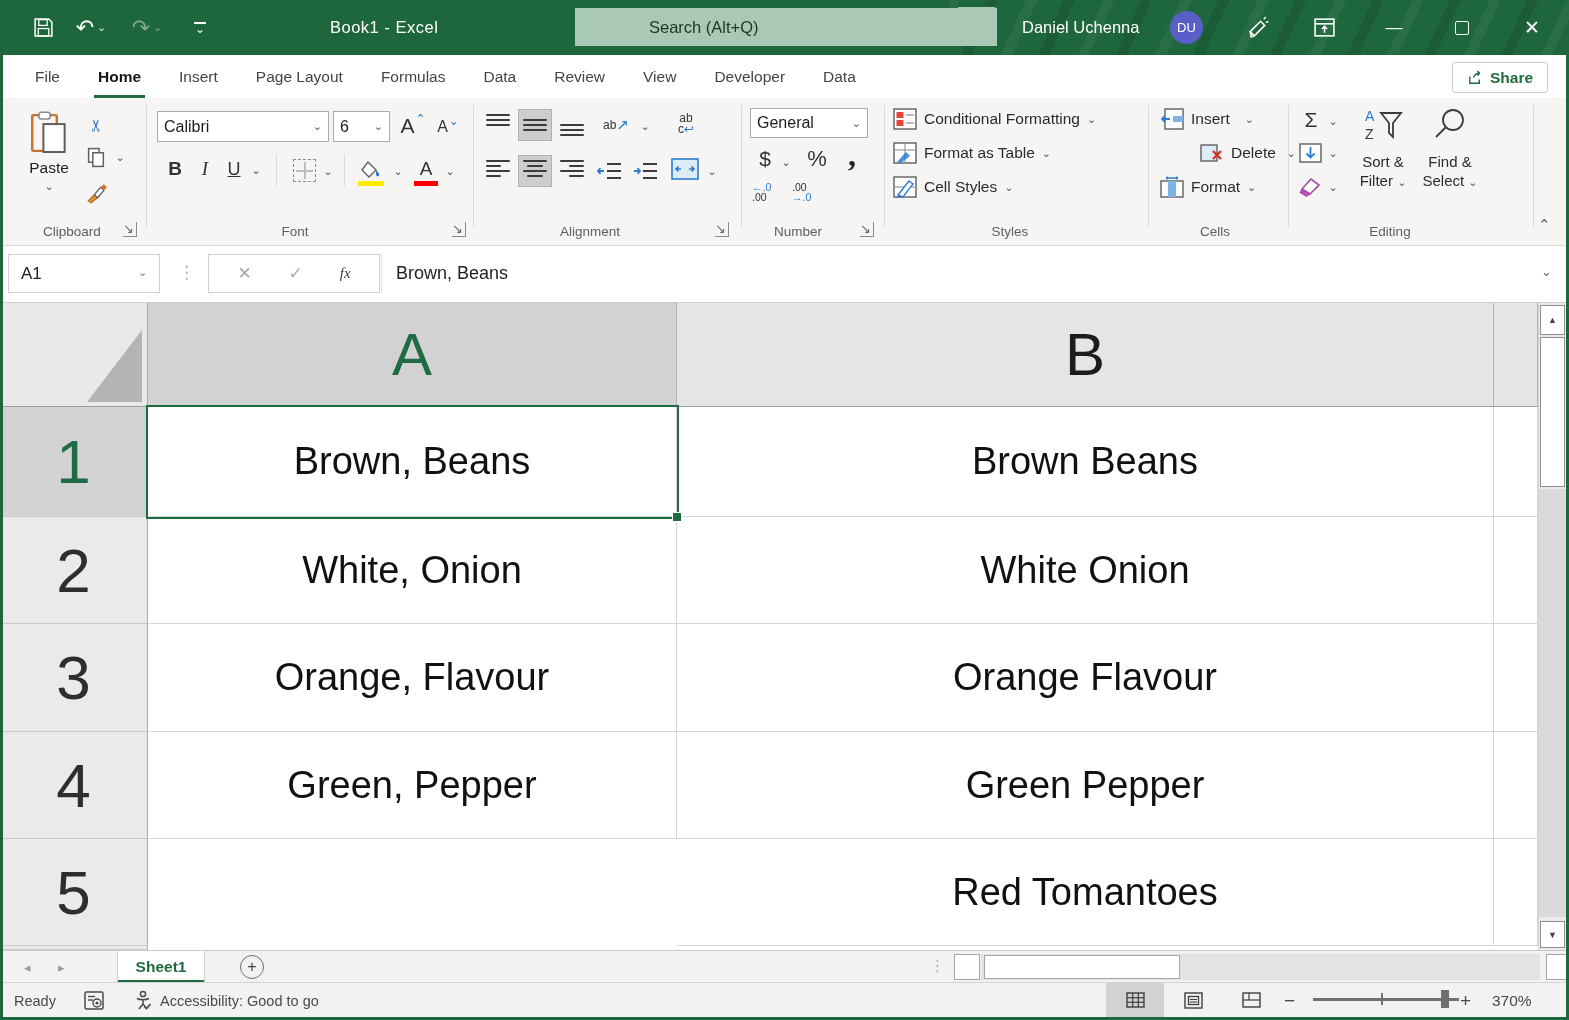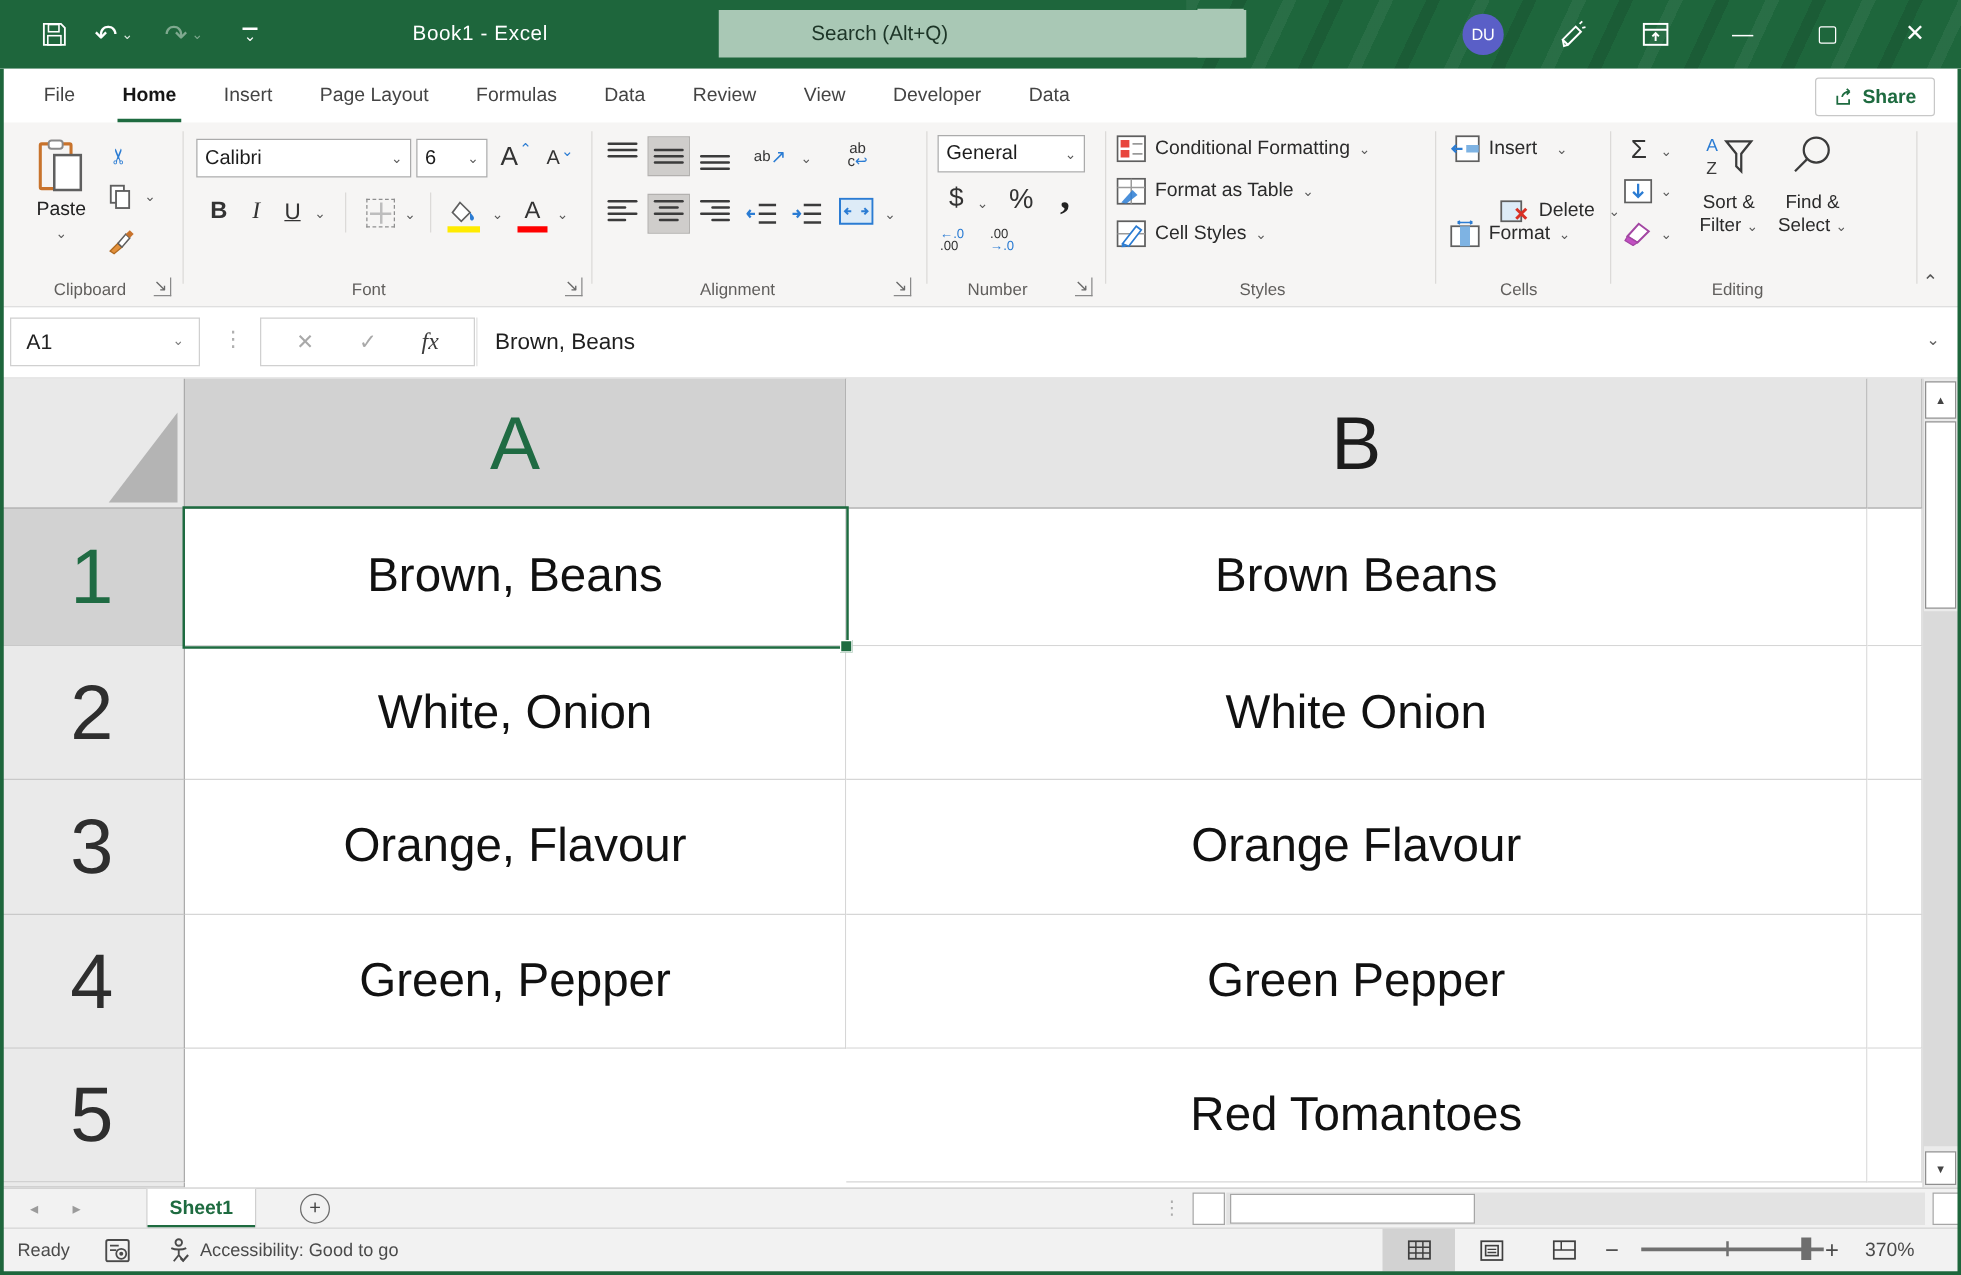--- a/index.html
+++ b/index.html
@@ -64,21 +64,21 @@
   .sum-glyph{font-size:21px;color:#333;}
   
   .formulabar{position:absolute;left:0;top:246px;width:1569px;height:57px;background:#fff;border-bottom:1px solid #CFCFCF;}
   .namebox{position:absolute;left:8px;top:8px;width:152px;height:39px;border:1px solid #D0D0D0;background:#fff;
     font-size:17px;color:#222;padding-left:12px;font-family:inherit;outline:none;}
   .nb-chev{position:absolute;left:138px;top:20px;font-size:11px;color:#777;}
   .fb-dots{position:absolute;left:178px;top:16px;color:#B0B0B0;font-size:17px;}
   .fb-btns{position:absolute;left:208px;top:8px;width:172px;height:39px;border:1px solid #D0D0D0;background:#fff;
     display:flex;align-items:center;justify-content:space-around;padding:0 10px;}
   .fb-x,.fb-check{color:#A9A9A9;font-size:17px;}
-  .fb-fx{font-style:italic;font-family:"Liberation Serif",serif;font-size:19px;color:#3b3b3b;}
+  .fb-fx{font-style:italic;font-family:"Liberation Serif",serif;font-size:15px;color:#3b3b3b;}
   .fb-value{position:absolute;left:381px;top:8px;height:39px;right:34px;display:flex;align-items:center;
     font-size:18px;color:#1f1f1f;padding-left:14px;border-left:1px solid #E2E2E2;}
   .fb-expand{position:absolute;left:1541px;top:18px;color:#666;font-size:13px;}
   
   .grid{position:absolute;left:0;top:303px;width:1569px;height:647px;background:#fff;}
   .corner{position:absolute;left:0;top:0;width:148px;height:104px;background:#E9E9E9;border-right:1px solid #ABABAB;border-bottom:1px solid #9E9E9E;}
   .corner-tri{position:absolute;right:5px;bottom:4px;width:0;height:0;border-left:55px solid transparent;border-bottom:72px solid #B4B4B4;}
   .colh{position:absolute;top:0;height:104px;display:flex;align-items:center;justify-content:center;
     font-size:60px;border-right:1px solid #B3B3B3;border-bottom:1px solid #9E9E9E;}
   .rowh{position:absolute;left:0;width:148px;display:flex;align-items:center;justify-content:center;
@@ -146,20 +146,21 @@
   </div>
 
   <div class="tb-title">Book1 - Excel</div>
 
   <svg class="search-mag" width="20" height="20" viewBox="0 0 20 20">
     <circle cx="8.5" cy="8.5" r="5.5" fill="none" stroke="#1d3527" stroke-width="1.6"></circle>
     <line x1="12.8" y1="12.8" x2="17.5" y2="17.5" stroke="#1d3527" stroke-width="1.6"></line>
   </svg>
   <input class="searchbox" placeholder="Search (Alt+Q)" style="">
 
+  <div class="username">Daniel Uchenna</div>
   <div class="avatar">DU</div>
 
   <div class="tb-btn" style="left:1236px;width:44px;">
     <svg width="25" height="25" viewBox="0 0 24 24">
       <path d="M4 16 L14 6 L18 10 L8 20 Z M8 20 L5 21 L4 16" fill="none" stroke="#fff" stroke-width="1.5"></path>
       <line x1="17" y1="4" x2="19" y2="2" stroke="#fff" stroke-width="1.4"></line>
       <line x1="19" y1="7" x2="21.5" y2="6.4" stroke="#fff" stroke-width="1.4"></line>
     </svg>
   </div>
   <div class="tb-btn" style="left:1300px;width:48px;">
@@ -443,21 +444,21 @@
 
   <div class="style-row" style="left:1160px;top:10px;">
     <svg width="24" height="22" viewBox="0 0 24 22">
       <rect x="5" y="1" width="18" height="20" fill="#fff" stroke="#5f5f5f" stroke-width="1.4"></rect>
       <rect x="13" y="8" width="10" height="6" fill="#7EB3E3"></rect>
       <path d="M10 11 L2 11 M5 8 L2 11 L5 14" fill="none" stroke="#2B7CD3" stroke-width="1.8"></path>
     </svg>
     <span>Insert</span>
     <span class="chev" style="margin-left:8px;">⌄</span>
   </div>
-  <div class="style-row" style="left:1160px;top:60px;padding-left:40px;">
+  <div class="style-row" style="left:1160px;top:44px;padding-left:40px;">
     <svg width="24" height="22" viewBox="0 0 24 22">
       <rect x="1" y="3" width="16" height="16" fill="#DDEBF7" stroke="#5f5f5f" stroke-width="1.4"></rect>
       <path d="M13 9 L21 17 M21 9 L13 17" stroke="#D93025" stroke-width="2.4"></path>
     </svg>
     <span>Delete</span>
     <span class="chev" style="margin-left:4px;">⌄</span>
   </div>
   <div class="style-row" style="left:1160px;top:78px;">
     <svg width="24" height="22" viewBox="0 0 24 22">
       <rect x="1" y="5" width="22" height="16" fill="#fff" stroke="#5f5f5f" stroke-width="1.4"></rect>

